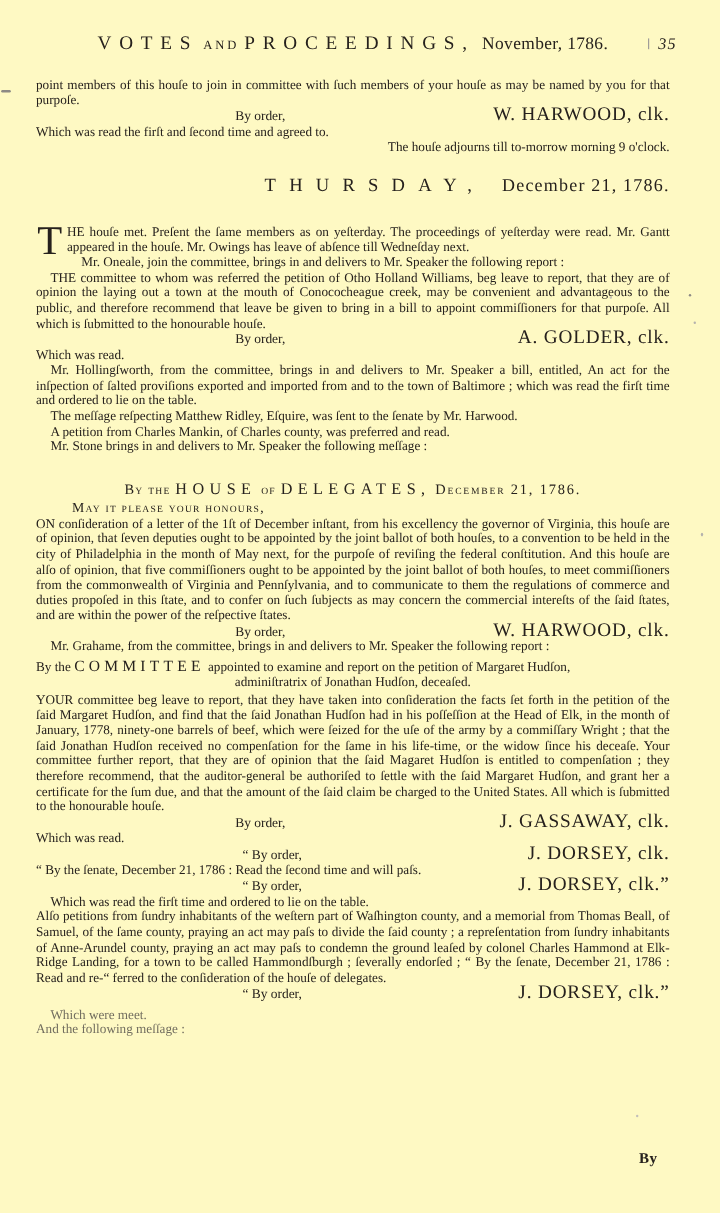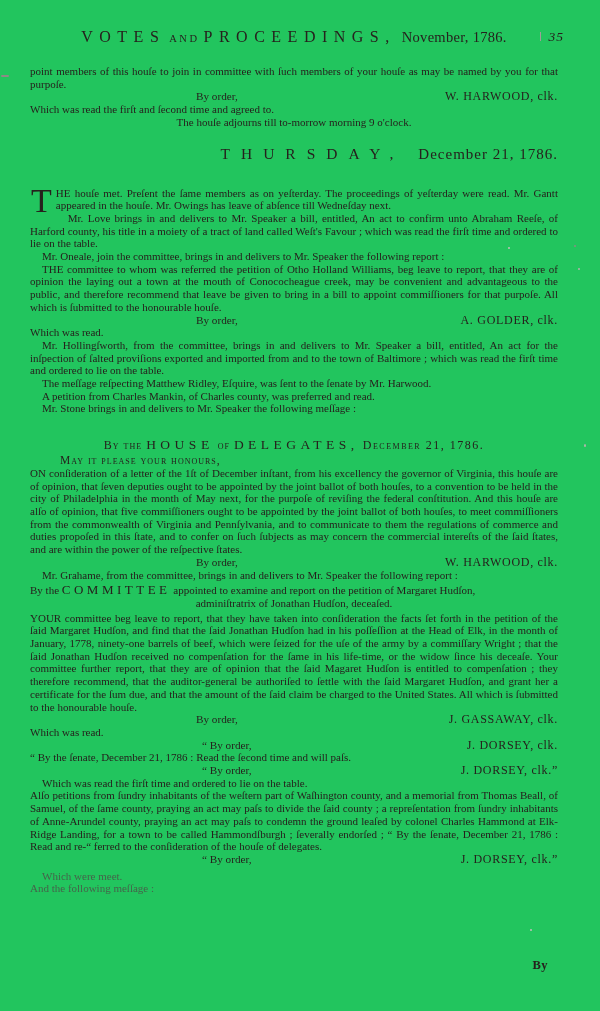--- a/index.html
+++ b/index.html
@@ -1,36 +1,36 @@
 <!DOCTYPE html>
 <html><head>
 <meta charset="utf-8">
 <style>
   html,body{margin:0;padding:0;background:#e8e8e8;}
   .page{
     position:relative;width:600px;height:1011px;margin:0 auto;
-    background:#22c55e;overflow:hidden;
+    background:#fef9c3;overflow:hidden;
     font-family:"Liberation Serif","DejaVu Serif",serif;
     color:#26211d;
   }
   .content{position:absolute;left:30px;top:28px;width:528px;}
   
   .header{position:relative;text-align:center;margin-bottom:19px;white-space:nowrap;}
   .t-word{font-size:16px;letter-spacing:6.5px;}
   .t-and{font-size:10.5px;letter-spacing:2.5px;}
   .t-date{font-size:14.5px;letter-spacing:0.3px;margin-left:2px;}
   .pagenum{position:absolute;right:-6px;top:1px;font-style:italic;font-size:13.5px;letter-spacing:1px;}
   
   .blk{font-size:11px;line-height:12.7px;text-align:justify;}
   .p{text-indent:12px;}
   .np{text-indent:0;}
   .byorder{display:flex;align-items:baseline;}
   .bo-label{margin-left:166px;font-size:11.2px;}
   .byorder.q .bo-label{margin-left:172px;}
-  .bo-sig{margin-left:auto;font-size:12px;letter-spacing:0.7px;}
+  .bo-sig{margin-left:auto;font-size:16px;letter-spacing:0.7px;}
   
   .day{text-align:right;margin:16px 0 24px;white-space:nowrap;}
   .day-word{font-size:15.5px;letter-spacing:11px;}
   .day-date{font-size:15px;letter-spacing:1px;margin-left:10px;}
   
   .dc{float:left;font-size:34px;line-height:25px;padding:1px 4px 0 1px;}
   
   .deleg{text-align:center;margin:20px 0 1px;white-space:nowrap;}
   .deleg .sc{font-variant:small-caps;font-size:12px;letter-spacing:1px;}
   .deleg .big{font-size:13.5px;letter-spacing:4.5px;}
@@ -69,32 +69,31 @@
     </div>
 
     <div class="blk np">point members of this houſe to join in committee with ſuch members of your houſe as may be named by you for that purpoſe.</div>
 
     <div class="blk byorder">
       <span class="bo-label">By order,</span>
       <span class="bo-sig">W. HARWOOD, clk.</span>
     </div>
 
     <div class="blk np">Which was read the firſt and ſecond time and agreed to.</div>
-    <div class="blk" style="text-align:center;">The houſe adjourns till to-morrow morning 9 o'clock.</div>
+    <div class="blk" style="text-align:right;">The houſe adjourns till to-morrow morning 9 o'clock.</div>
 
     <div class="day">
       <span class="day-word">THURSDAY,</span>
       <span class="day-date">December 21, 1786.</span>
     </div>
 
     <div class="blk np">
       <span class="dc">T</span><span>HE houſe met. Preſent the ſame members as on yeſterday. The proceedings of yeſterday were read. Mr. Gantt appeared in the houſe. Mr. Owings has leave of abſence till Wedneſday next.</span>
     </div>
 
-    <div class="blk p">Mr. Love brings in and delivers to Mr. Speaker a bill, entitled, An act to confirm unto Abraham Reeſe, of Harford county, his title in a moiety of a tract of land called Weſt's Favour ; which was read the firſt time and ordered to lie on the table.</div>
     <div class="blk p">Mr. Oneale, join the committee, brings in and delivers to Mr. Speaker the following report :</div>
     <div class="blk p">THE committee to whom was referred the petition of Otho Holland Williams, beg leave to report, that they are of opinion the laying out a town at the mouth of Conococheague creek, may be convenient and advantageous to the public, and therefore recommend that leave be given to bring in a bill to appoint commiſſioners for that purpoſe. All which is ſubmitted to the honourable houſe.</div>
 
     <div class="blk byorder">
       <span class="bo-label">By order,</span>
       <span class="bo-sig">A. GOLDER, clk.</span>
     </div>
 
     <div class="blk np">Which was read.</div>
     <div class="blk p">Mr. Hollingſworth, from the committee, brings in and delivers to Mr. Speaker a bill, entitled, An act for the inſpection of ſalted proviſions exported and imported from and to the town of Baltimore ; which was read the firſt time and ordered to lie on the table.</div>

